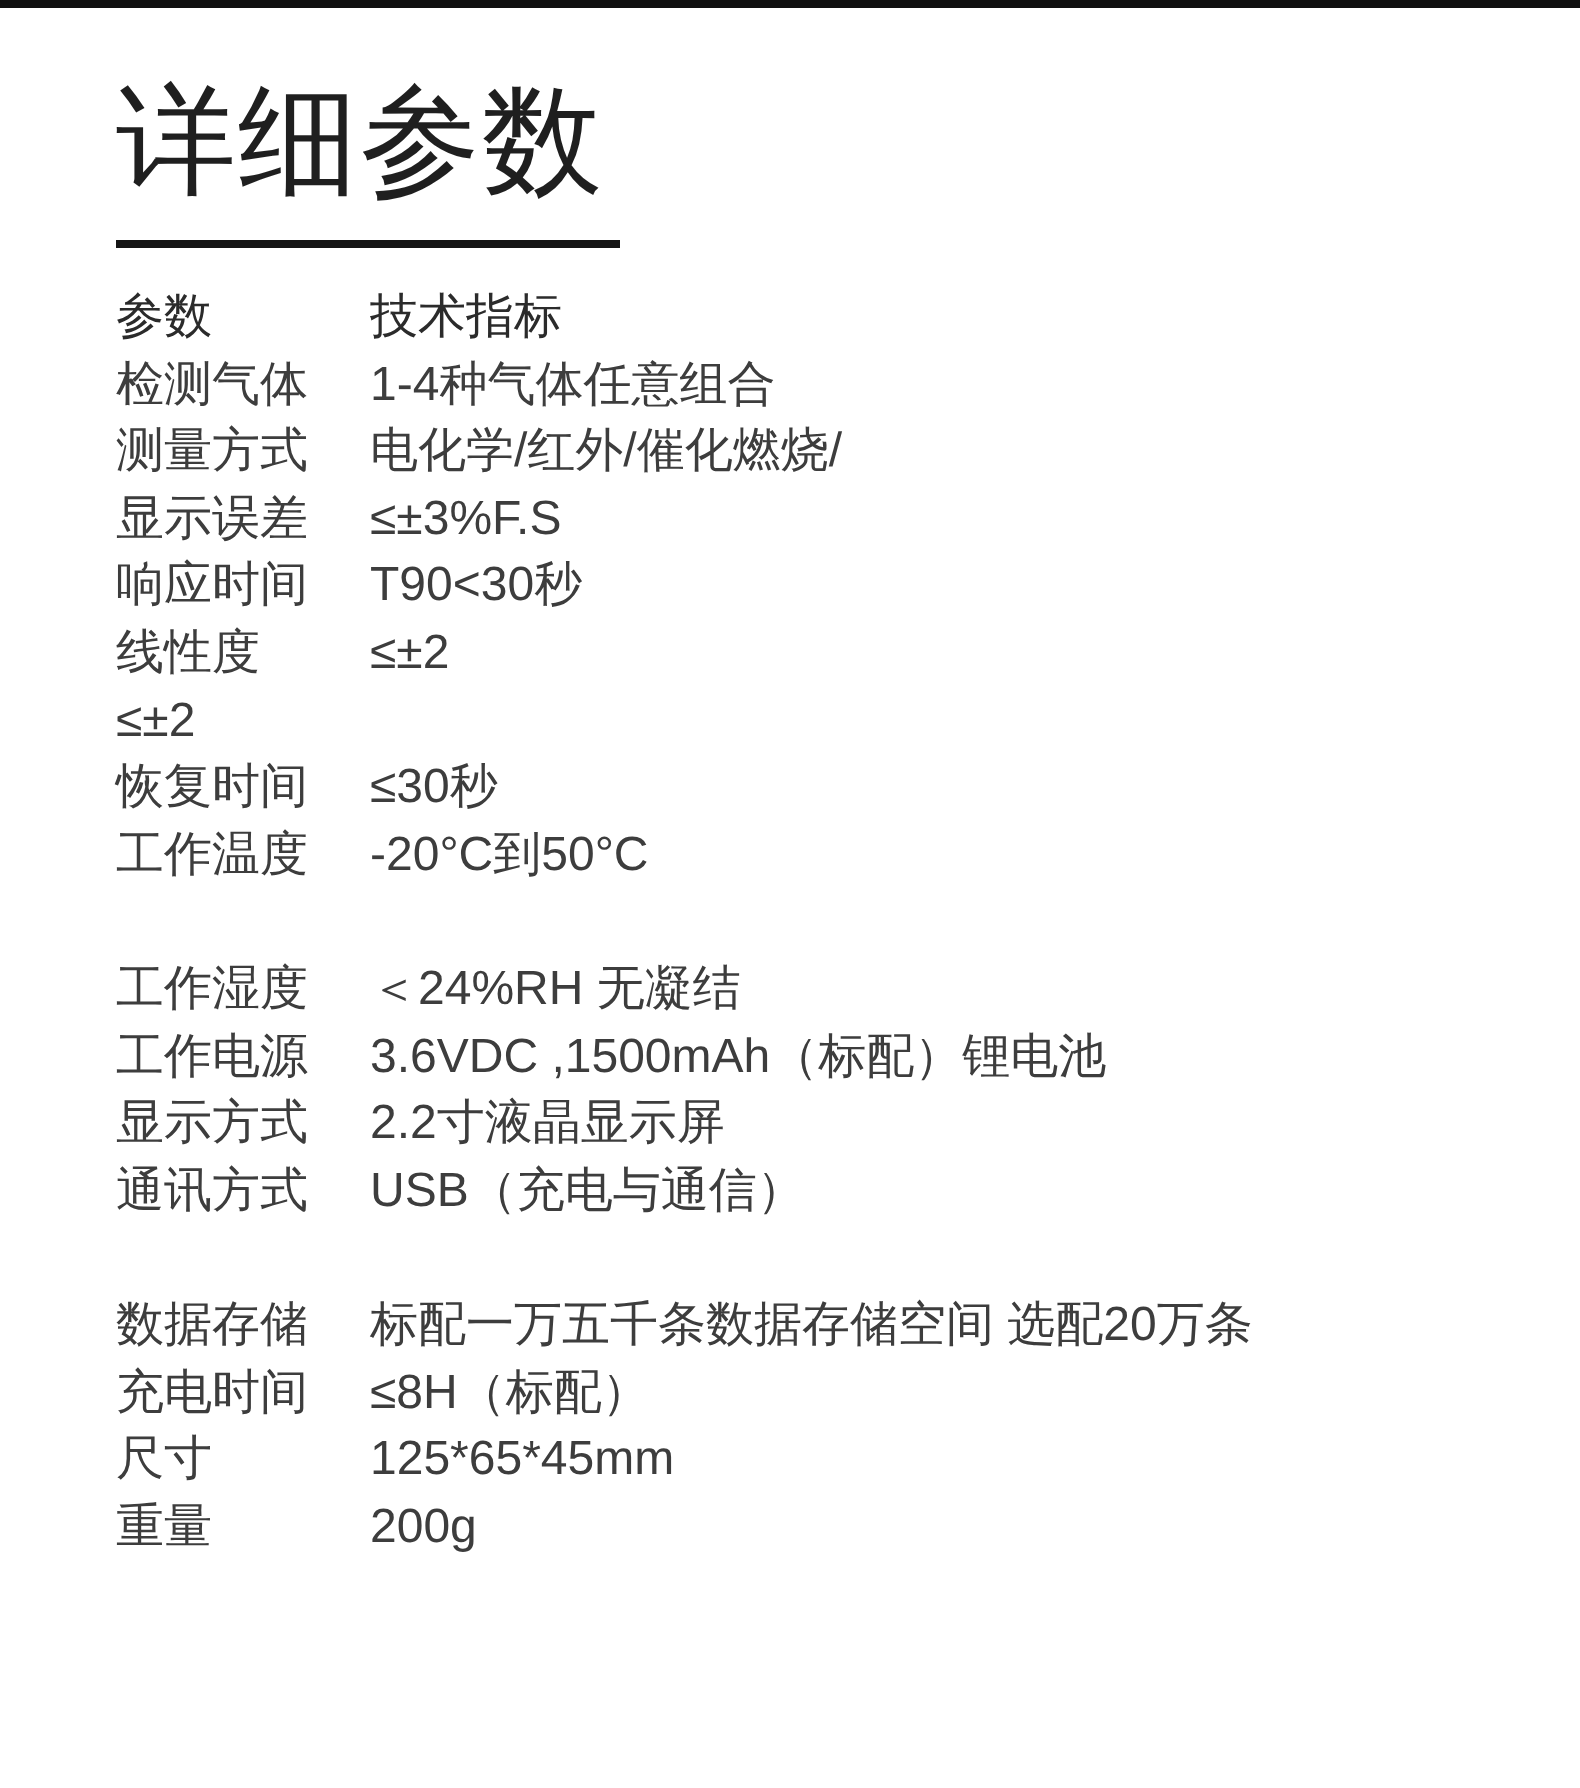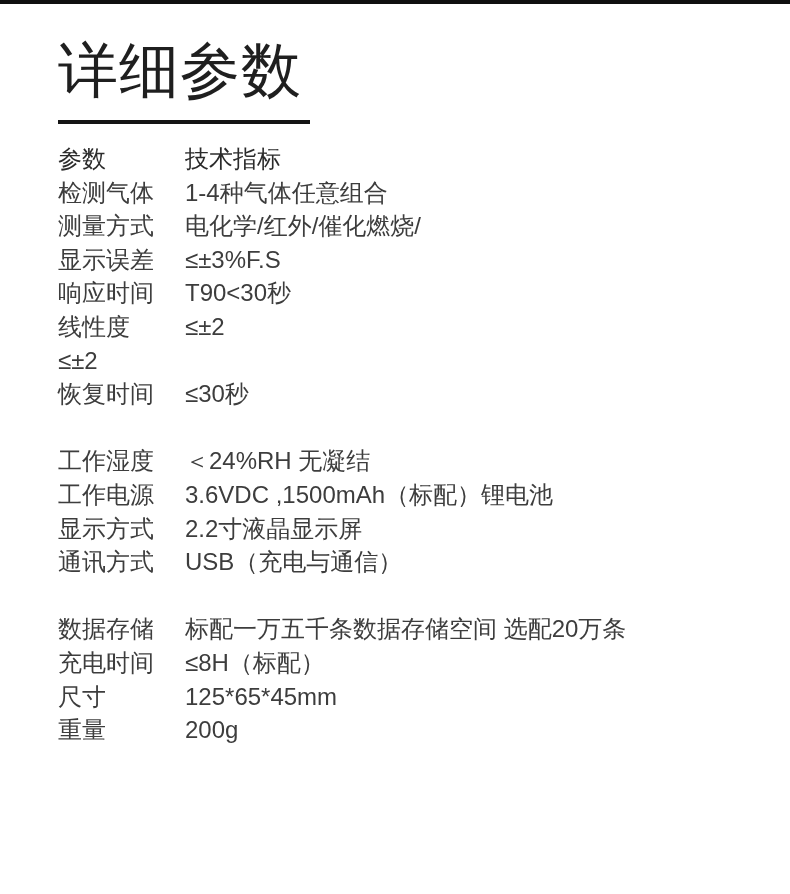--- a/index.html
+++ b/index.html
@@ -88,20 +88,24 @@
     <div class="cell label">线性度</div>
     <div class="cell value">≤±2</div>
   </div>
   <div class="row">
     <div class="cell value">≤±2</div>
   </div>
   <div class="row">
     <div class="cell label">恢复时间</div>
     <div class="cell value">≤30秒</div>
   </div>
+  <div class="row">
+    <div class="cell label">工作温度</div>
+    <div class="cell value">-20°C到50°C</div>
+  </div>
 
   <div class="row spacer"></div>
 
   <div class="row">
     <div class="cell label">工作湿度</div>
     <div class="cell value">＜24%RH 无凝结</div>
   </div>
   <div class="row">
     <div class="cell label">工作电源</div>
     <div class="cell value">3.6VDC ,1500mAh（标配）锂电池</div>

